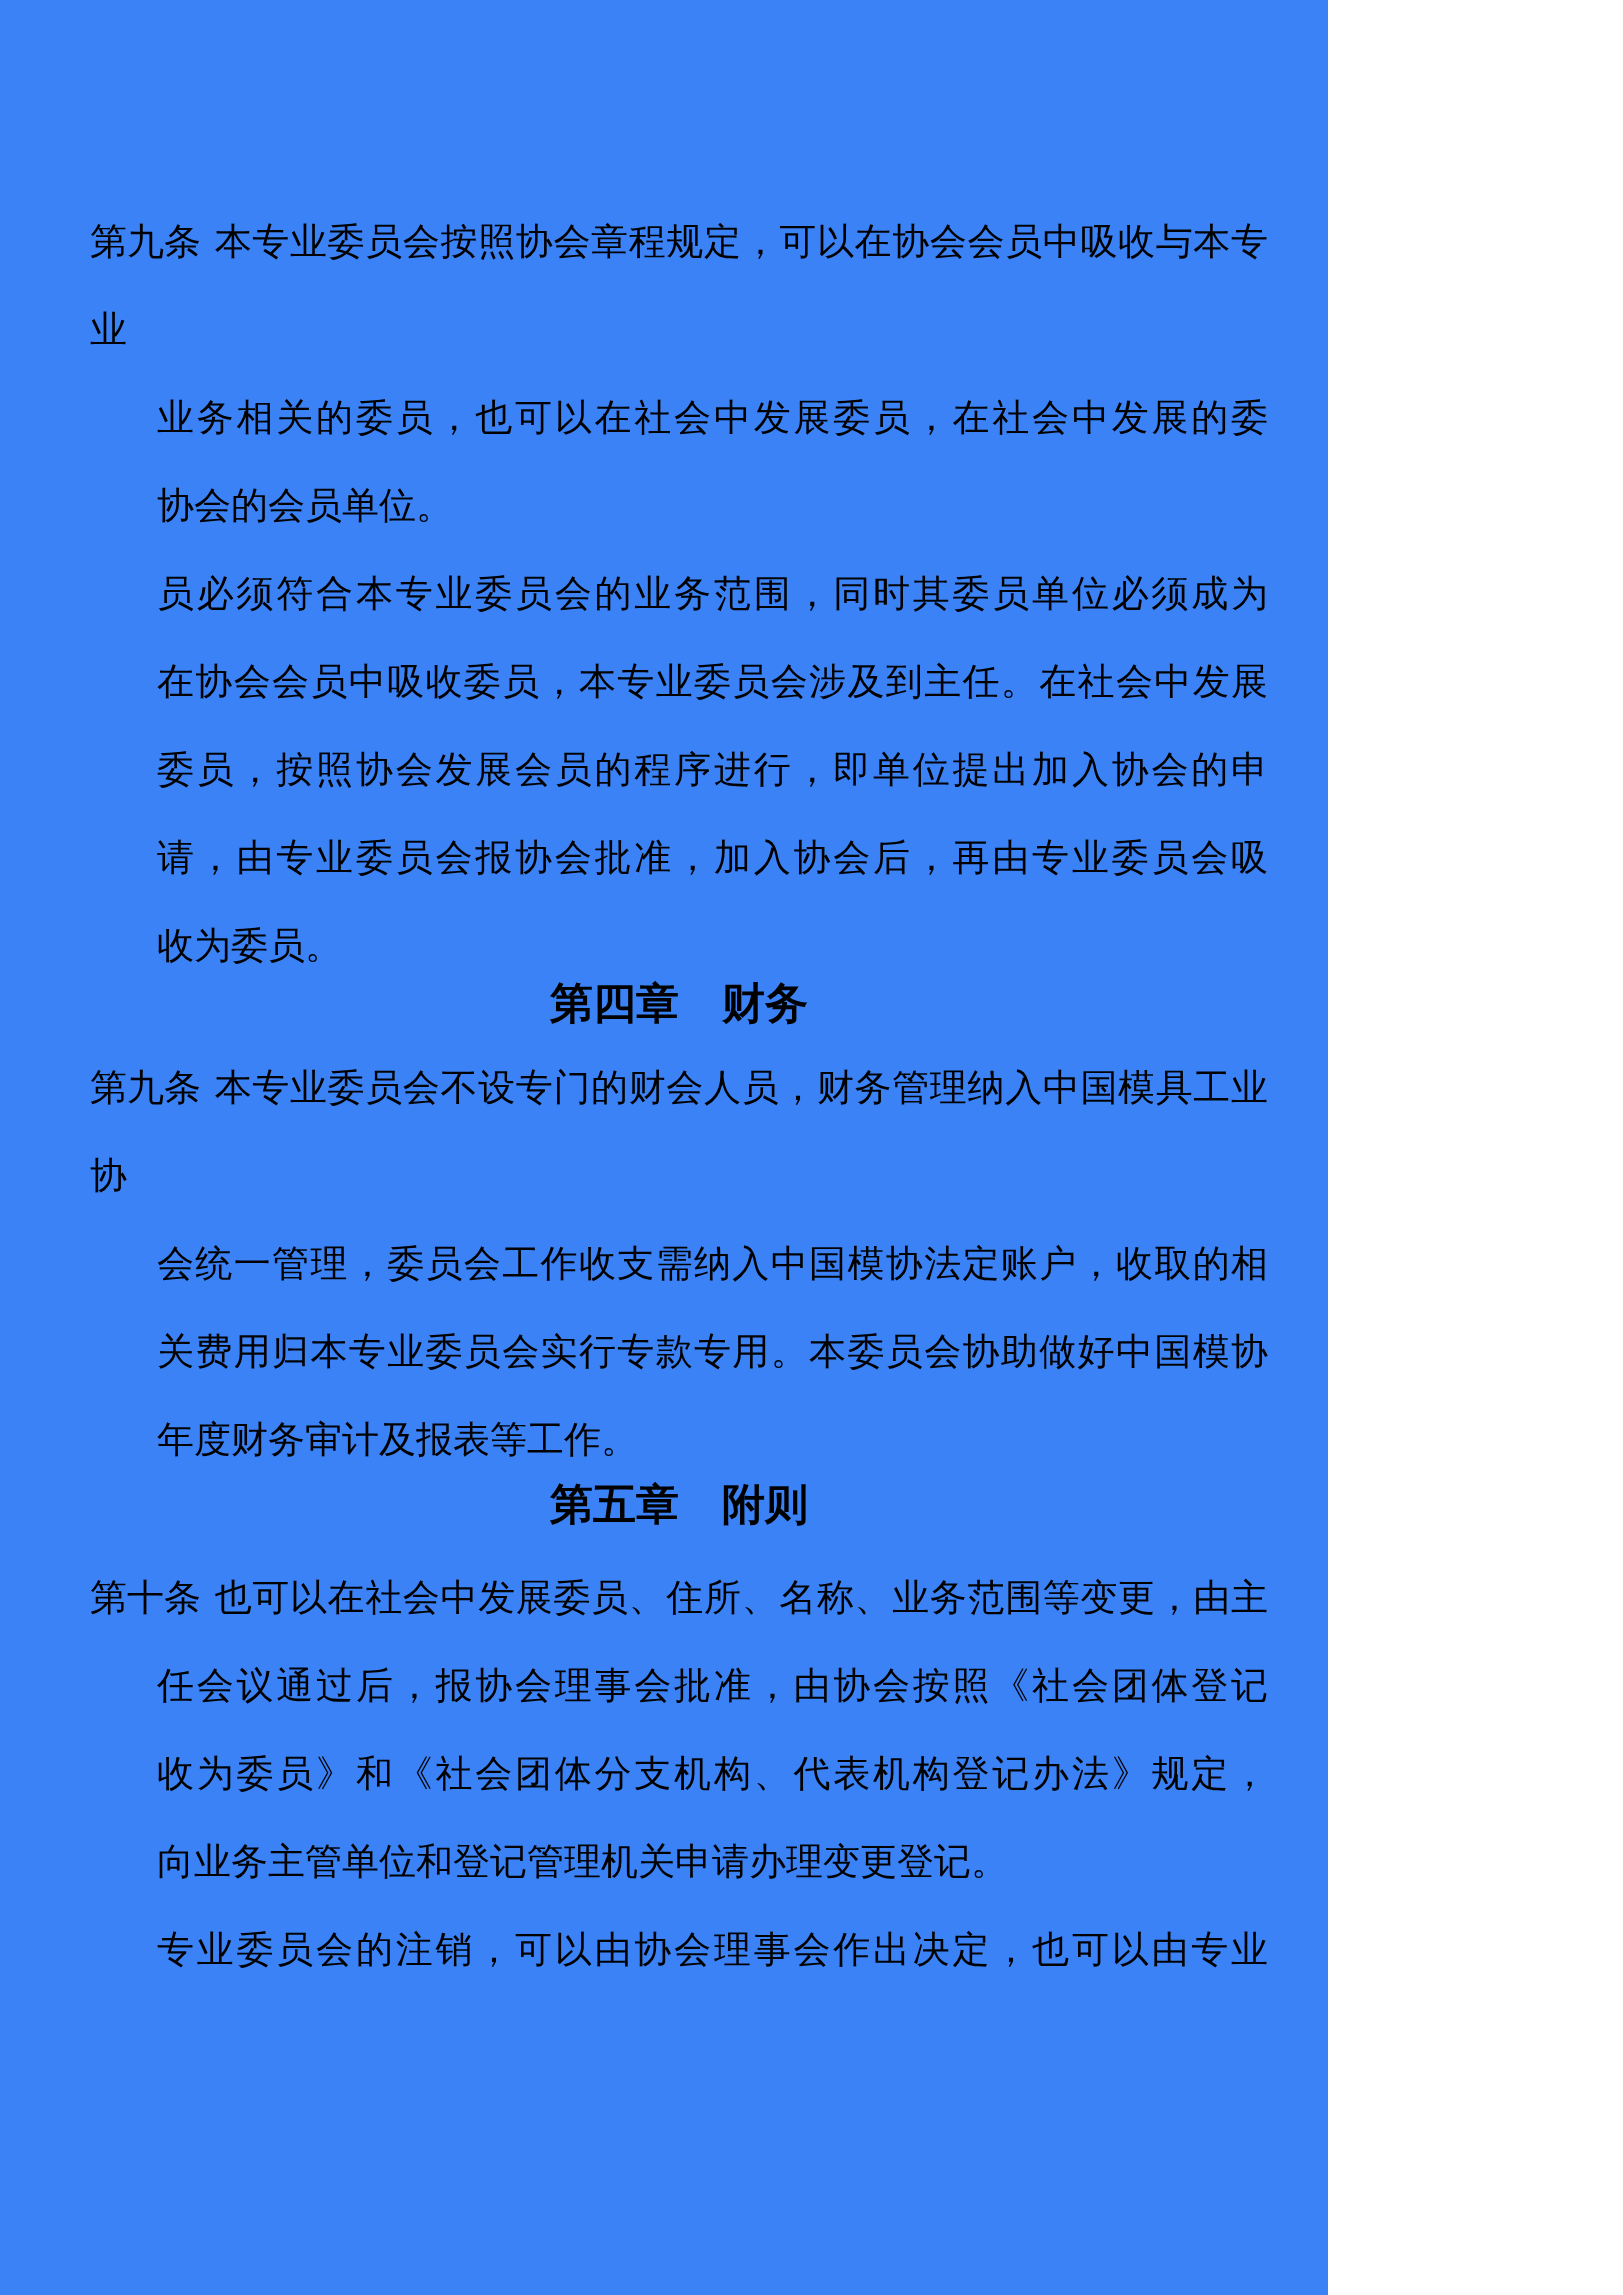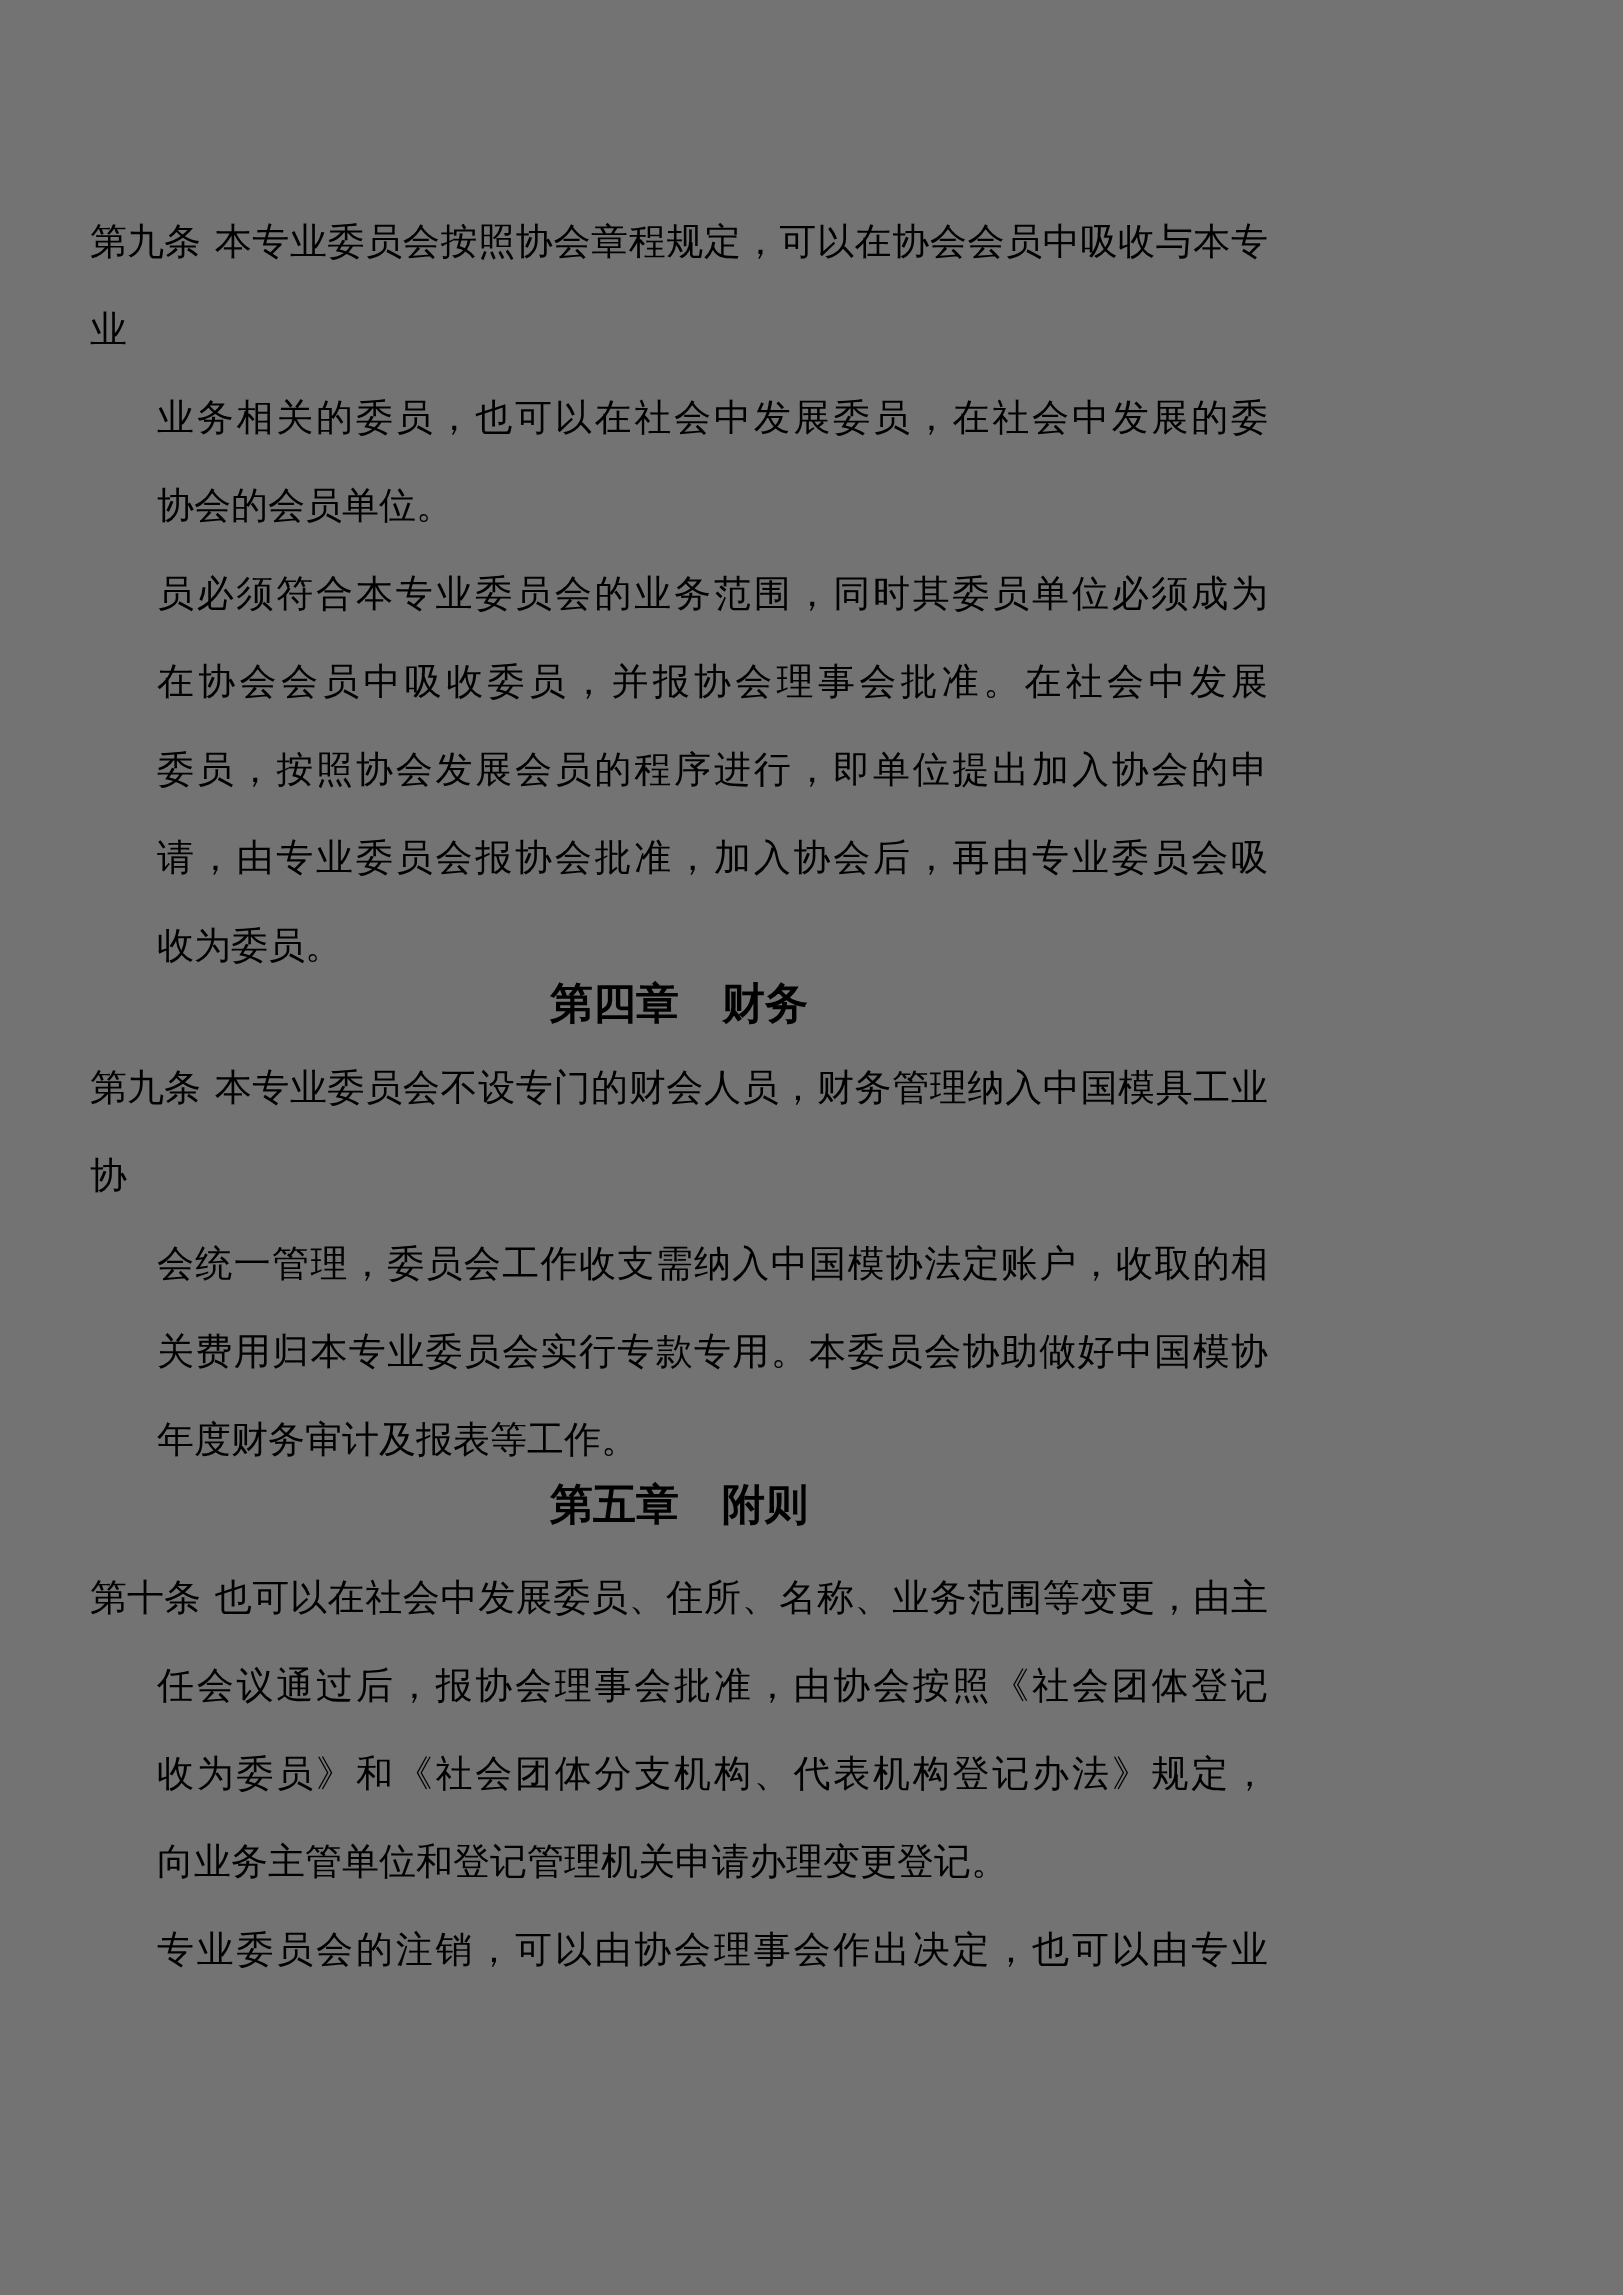--- a/index.html
+++ b/index.html
@@ -2,23 +2,23 @@
 <html style="font-size:10.5px"><head>
 <meta charset="utf-8">
 <style>
   html, body {
     margin: 0;
     padding: 0;
     background: #ffffff;
   }
   .page {
     position: relative;
-    width: 1623px;
+    width: 1328px;
     height: 2295px;
-    background: #737373;
+    background: #3b82f6;
     color: #000000;
     font-family: "DejaVu Serif", "Liberation Serif", serif;
     overflow: hidden;
   }
   .para {
     position: absolute;
     left: 90px;
     width: 1178px;
     font-size: 37px;
     line-height: 88px;
@@ -57,21 +57,21 @@
 </head>
 <body>
 
 <div class="page">
 
   <div class="para" id="para-membership">
     <div class="line first full"><span class="article-label">第九条</span><span>本专业委员会按照协会章程规定，可以在协会会员中吸收与本专业</span></div>
     <div class="line full">业务相关的委员，也可以在社会中发展委员，在社会中发展的委</div>
     <div class="line">协会的会员单位。</div>
     <div class="line full">员必须符合本专业委员会的业务范围，同时其委员单位必须成为</div>
-    <div class="line full">在协会会员中吸收委员，并报协会理事会批准。在社会中发展</div>
+    <div class="line full">在协会会员中吸收委员，本专业委员会涉及到主任。在社会中发展</div>
     <div class="line full">委员，按照协会发展会员的程序进行，即单位提出加入协会的申</div>
     <div class="line full">请，由专业委员会报协会批准，加入协会后，再由专业委员会吸</div>
     <div class="line">收为委员。</div>
   </div>
 
   <div class="chapter-heading" id="heading-chapter4">第四章　财务</div>
 
   <div class="para" id="para-finance">
     <div class="line first full"><span class="article-label">第九条</span><span>本专业委员会不设专门的财会人员，财务管理纳入中国模具工业协</span></div>
     <div class="line full">会统一管理，委员会工作收支需纳入中国模协法定账户，收取的相</div>

